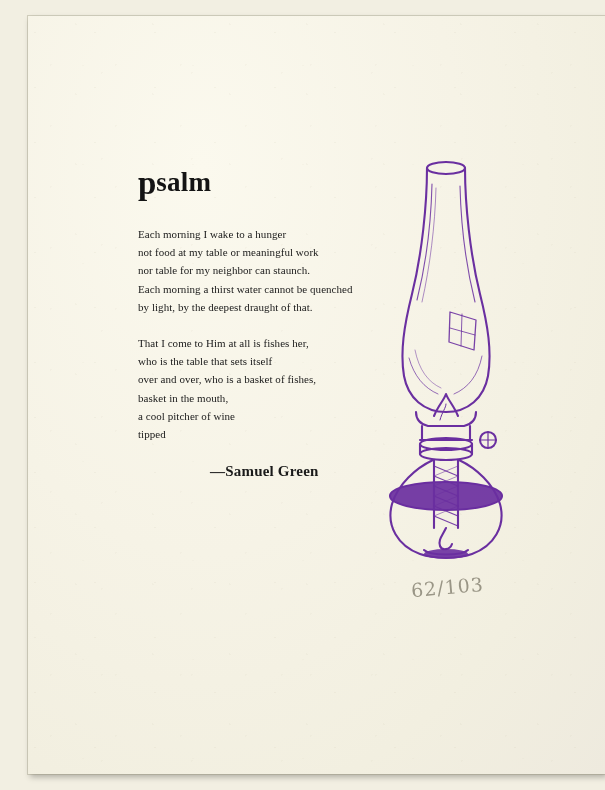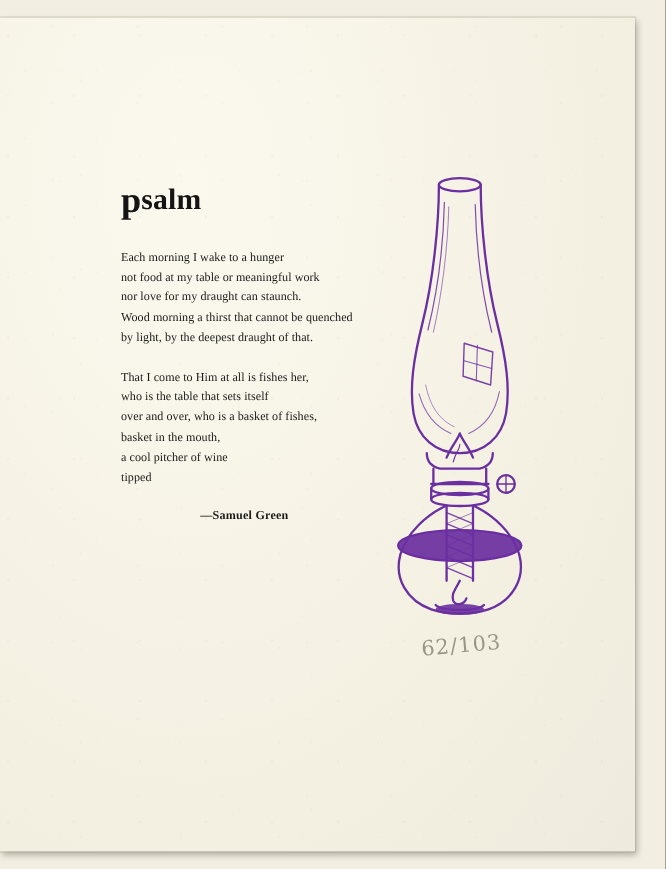--- a/index.html
+++ b/index.html
@@ -11,21 +11,21 @@
     position: relative;
     width: 605px;
     height: 790px;
     overflow: hidden;
     background: #f2efe2;
     font-family: "Liberation Serif", serif;
   }
   
   #sheet {
     position: absolute;
-    left: 0;
+    left: 28px;
     top: 16px;
     width: 577px;
     height: 758px;
     background:
       radial-gradient(ellipse at 30% 20%, #fbf9ee 0%, #f6f3e6 45%, #f2efe0 75%, #eeeade 100%);
     box-shadow: 0 0 0 1px rgba(150,145,120,0.35), 2px 3px 6px rgba(0,0,0,0.28);
   }
   .grain {
     position: absolute;
     inset: 0;
@@ -63,21 +63,21 @@
     letter-spacing: 0;
   }
   .stanza {
     font-size: 11px;
     line-height: 18.2px;
     margin: 0 0 18px 0;
     letter-spacing: .05px;
   }
   .stanza .line { display: block; white-space: pre; }
   #byline {
-    font-size: 11px;
+    font-size: 15px;
     margin-top: 20px;
     margin-left: 72px;
     letter-spacing: .2px;
     font-weight: 600;
     font-family: Liberation Serif, serif;
   }
   #colophon {
     position: absolute;
     left: 110px;
     top: 551px;
@@ -121,22 +121,22 @@
 <div id="page">
   <div id="sheet">
     <div class="grain"></div>
 
     <div id="poem-block">
       <h1 id="poem-title"><span class="drop">p</span><span>salm</span></h1>
 
       <p class="stanza">
         <span class="line">Each morning I wake to a hunger</span>
         <span class="line">not food at my table or meaningful work</span>
-        <span class="line">nor love for my draught can staunch.</span>
-        <span class="line">Wood morning a thirst that cannot be quenched</span>
+        <span class="line">nor table for my neighbor can staunch.</span>
+        <span class="line">Each morning a thirst water cannot be quenched</span>
         <span class="line">by light, by the deepest draught of that.</span>
       </p>
 
       <p class="stanza">
         <span class="line">That I come to Him at all is fishes her,</span>
         <span class="line">who is the table that sets itself</span>
         <span class="line">over and over, who is a basket of fishes,</span>
         <span class="line">basket in the mouth,</span>
         <span class="line">a cool pitcher of wine</span>
         <span class="line">tipped</span>

